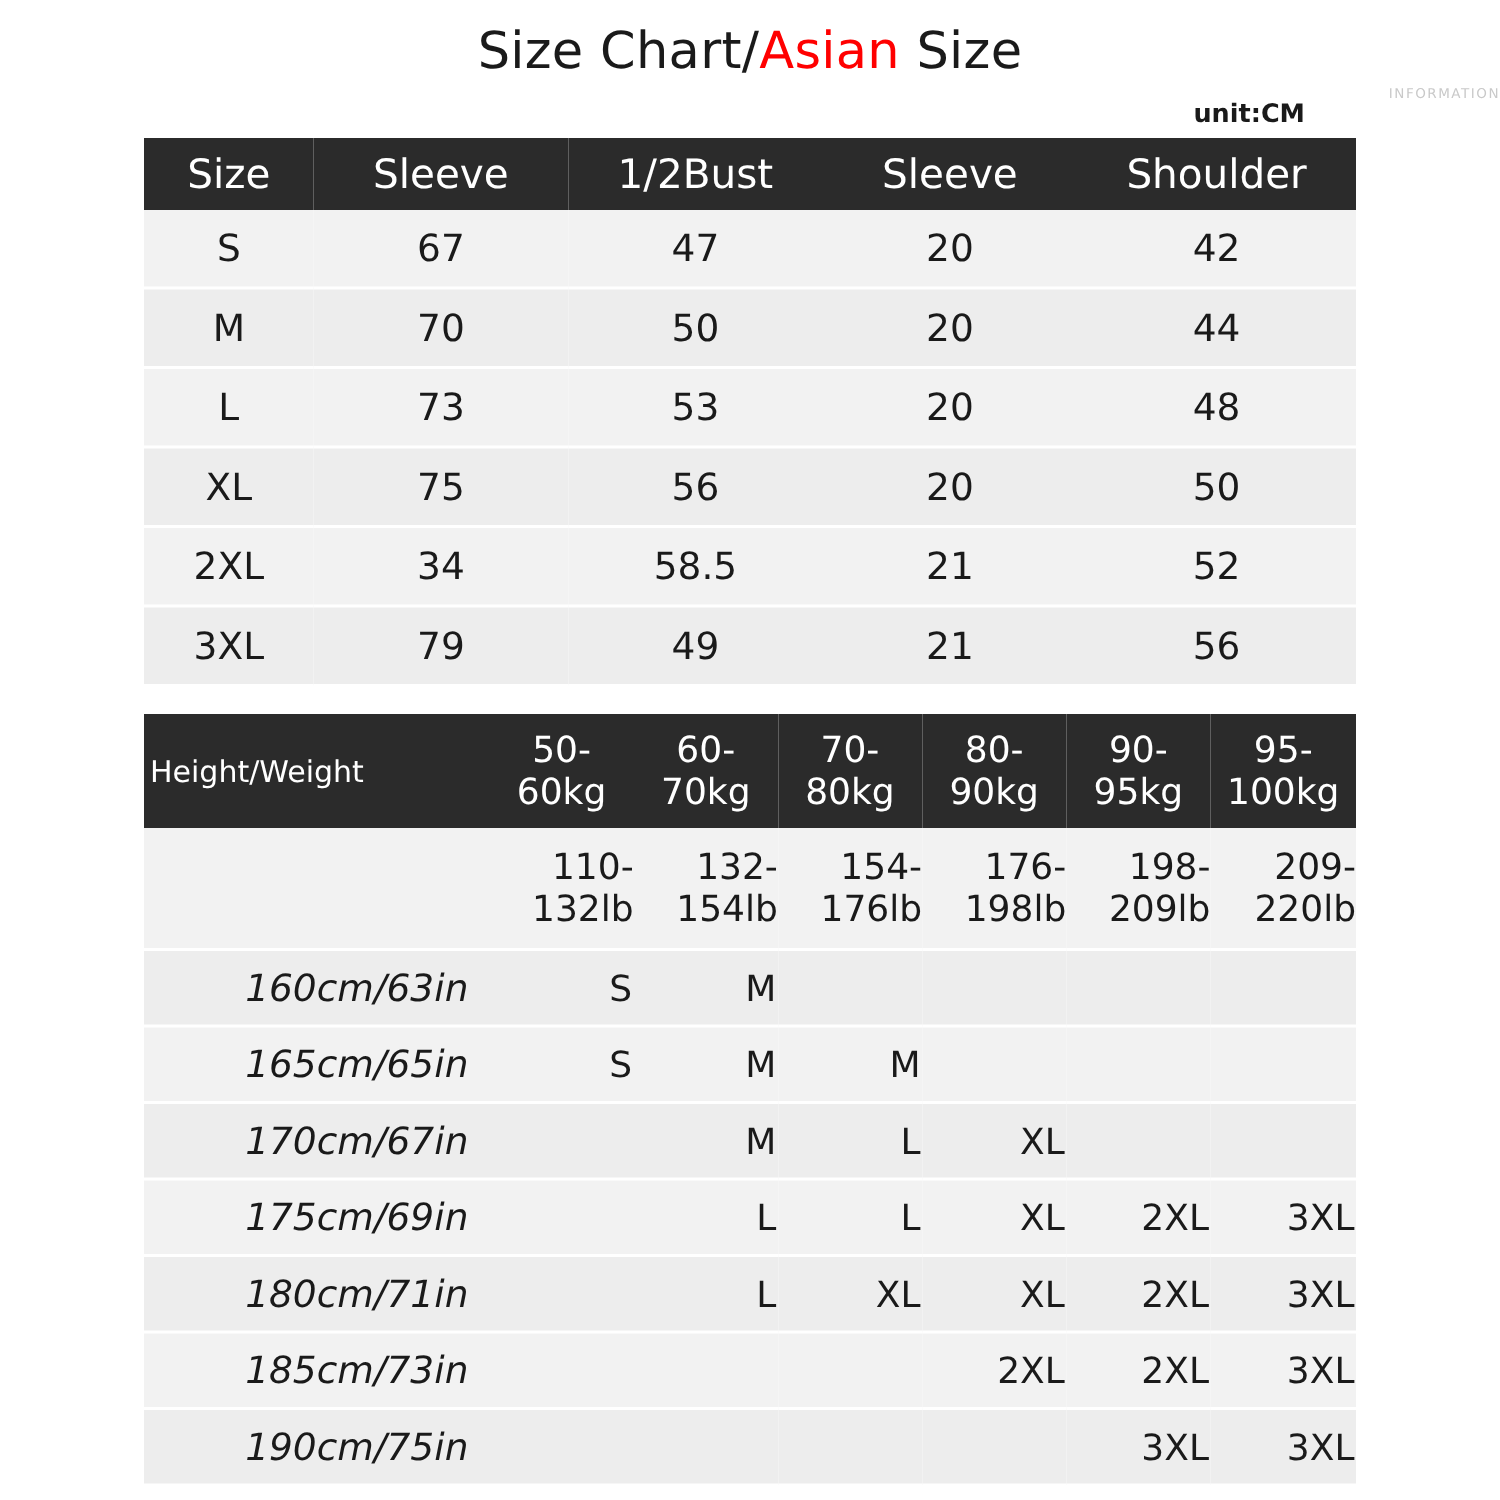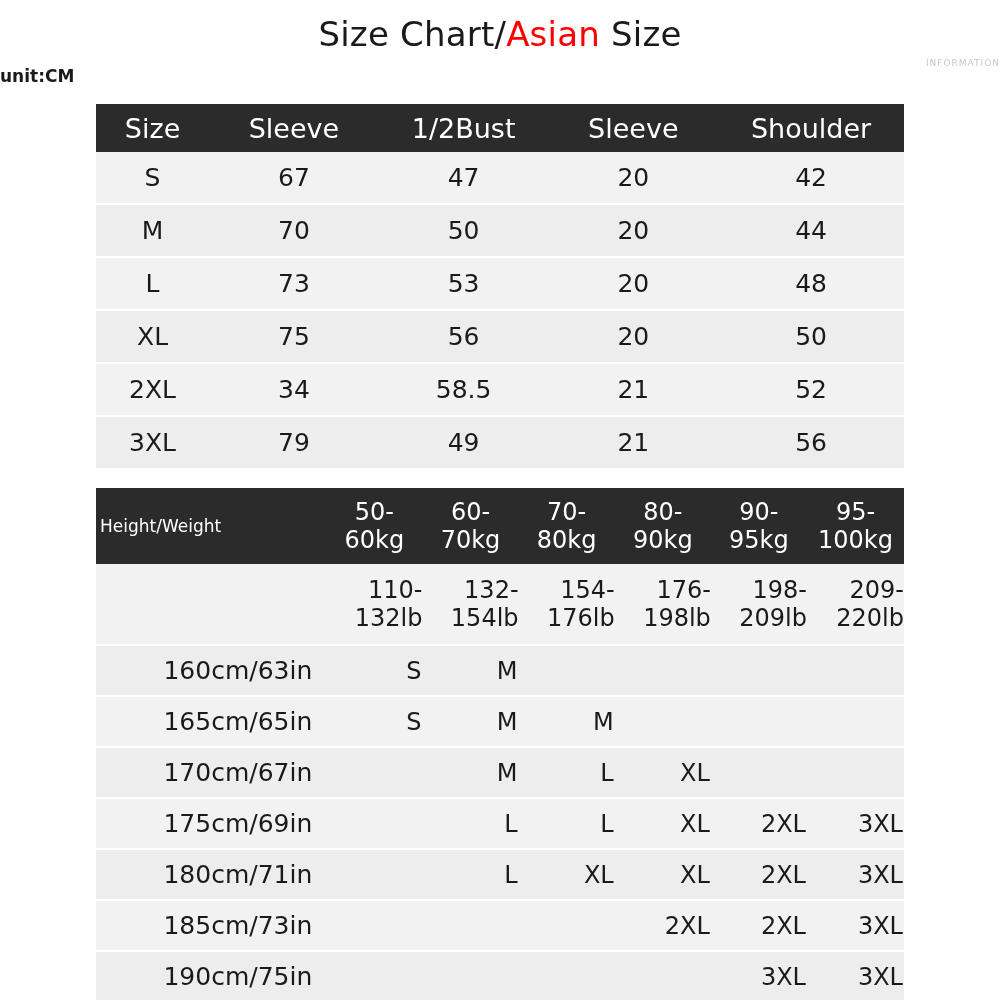--- a/index.html
+++ b/index.html
@@ -34,26 +34,26 @@
 
   .subinfo {
     text-align: right;
     font-size: 9px;
     letter-spacing: 1px;
     color: #c9c9c9;
     margin-top: 2px;
   }
 
   .unit {
-    text-align: left;
+    text-align: right;
     font-size: 17px;
     font-weight: bold;
     padding-right: 130px;
     margin-top: -2px;
-    margin-bottom: 18px;
+    margin-bottom: 6px;
   }
 
   
   .tbl-wrap {
     padding: 0 96px;
     box-sizing: border-box;
   }
   table {
     width: 100%;
     border-collapse: collapse;
@@ -90,36 +90,37 @@
     background: #2b2b2b;
     color: #ffffff;
     font-size: 24px;
     font-weight: 400;
     height: 76px;
     vertical-align: middle;
     padding: 0 2px;
   }
   .fit-table th.hdr-left {
     text-align: left;
-    font-size: 17px;
+    font-size: 20px;
     padding-left: 4px;
   }
   .fit-table td {
     text-align: right;
     font-size: 24px;
     height: 47px;
     background: #f2f2f2;
     border-bottom: 2px solid #ffffff;
   }
   .fit-table tr:nth-child(even) td { background: #ededed; }
   .fit-table td.rowlabel {
     text-align: right;
     padding-right: 14px;
     font-size: 25px;
     white-space: nowrap;
+    font-style: italic;
   }
   .fit-table td.lbrow {
     font-size: 24px;
     line-height: 28px;
     height: 80px;
     vertical-align: middle;
     padding: 0;
   }
 
   

